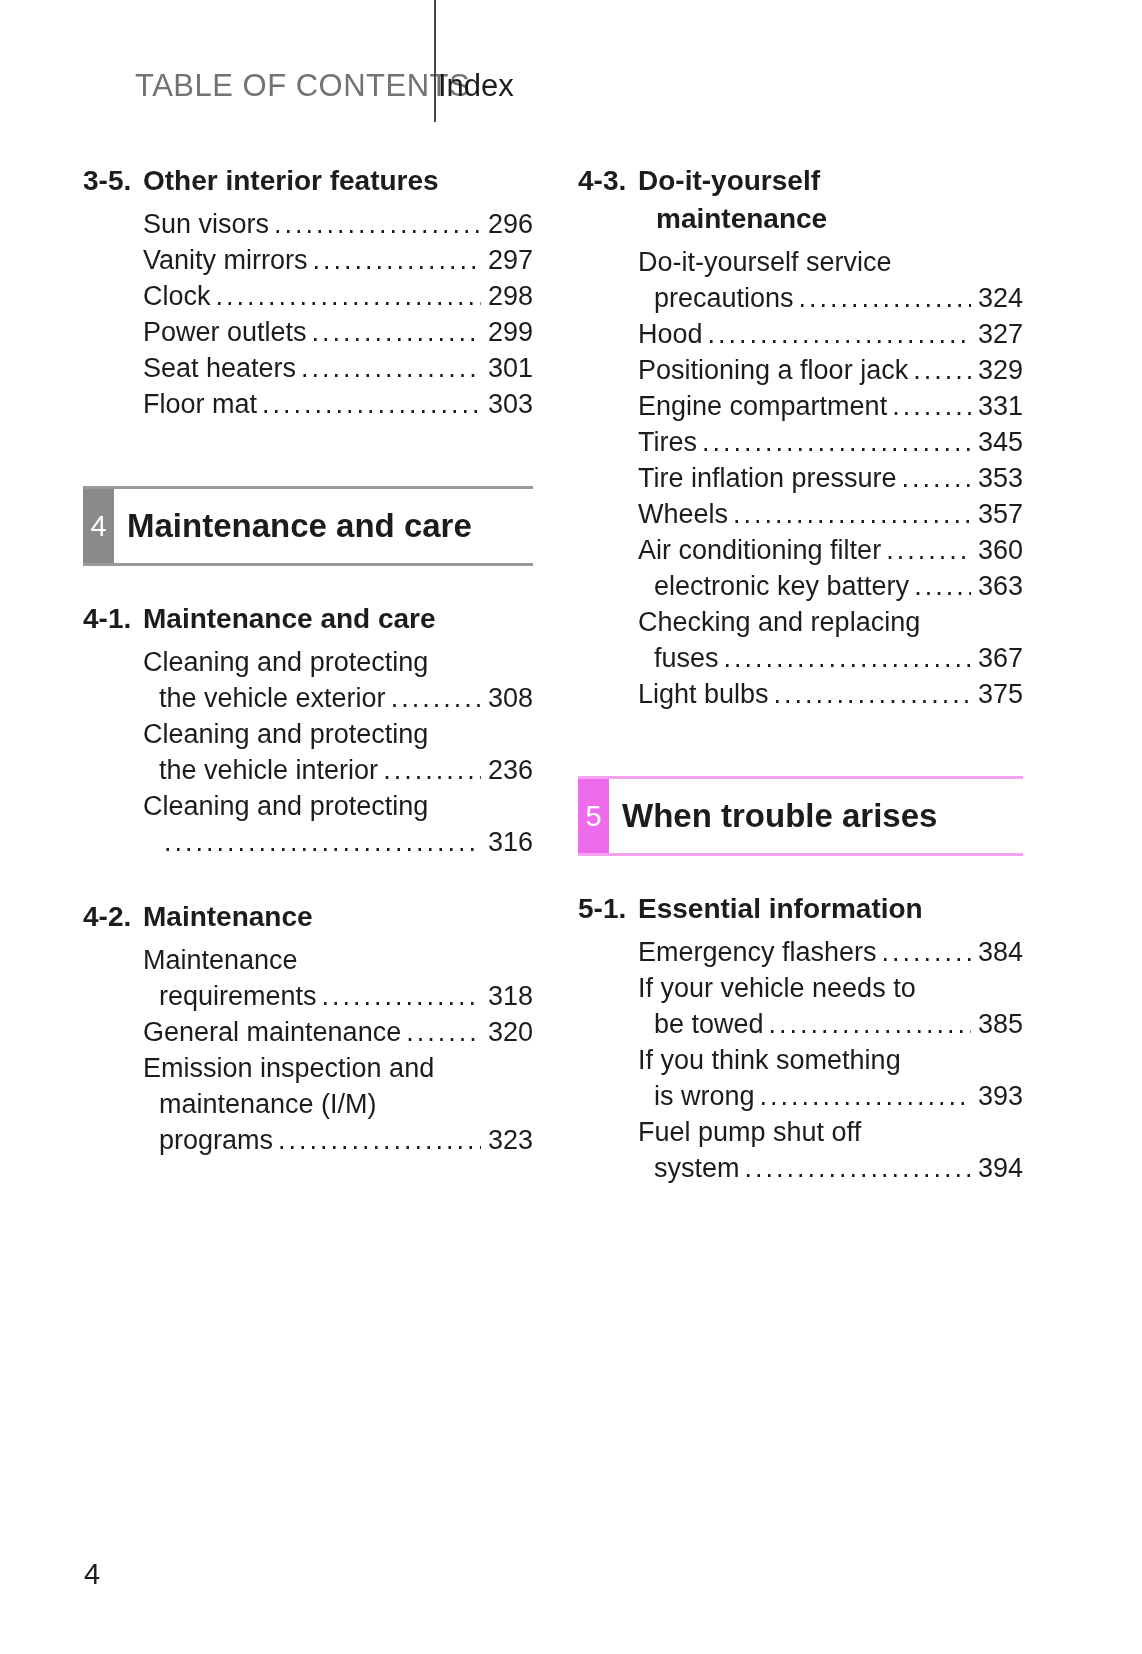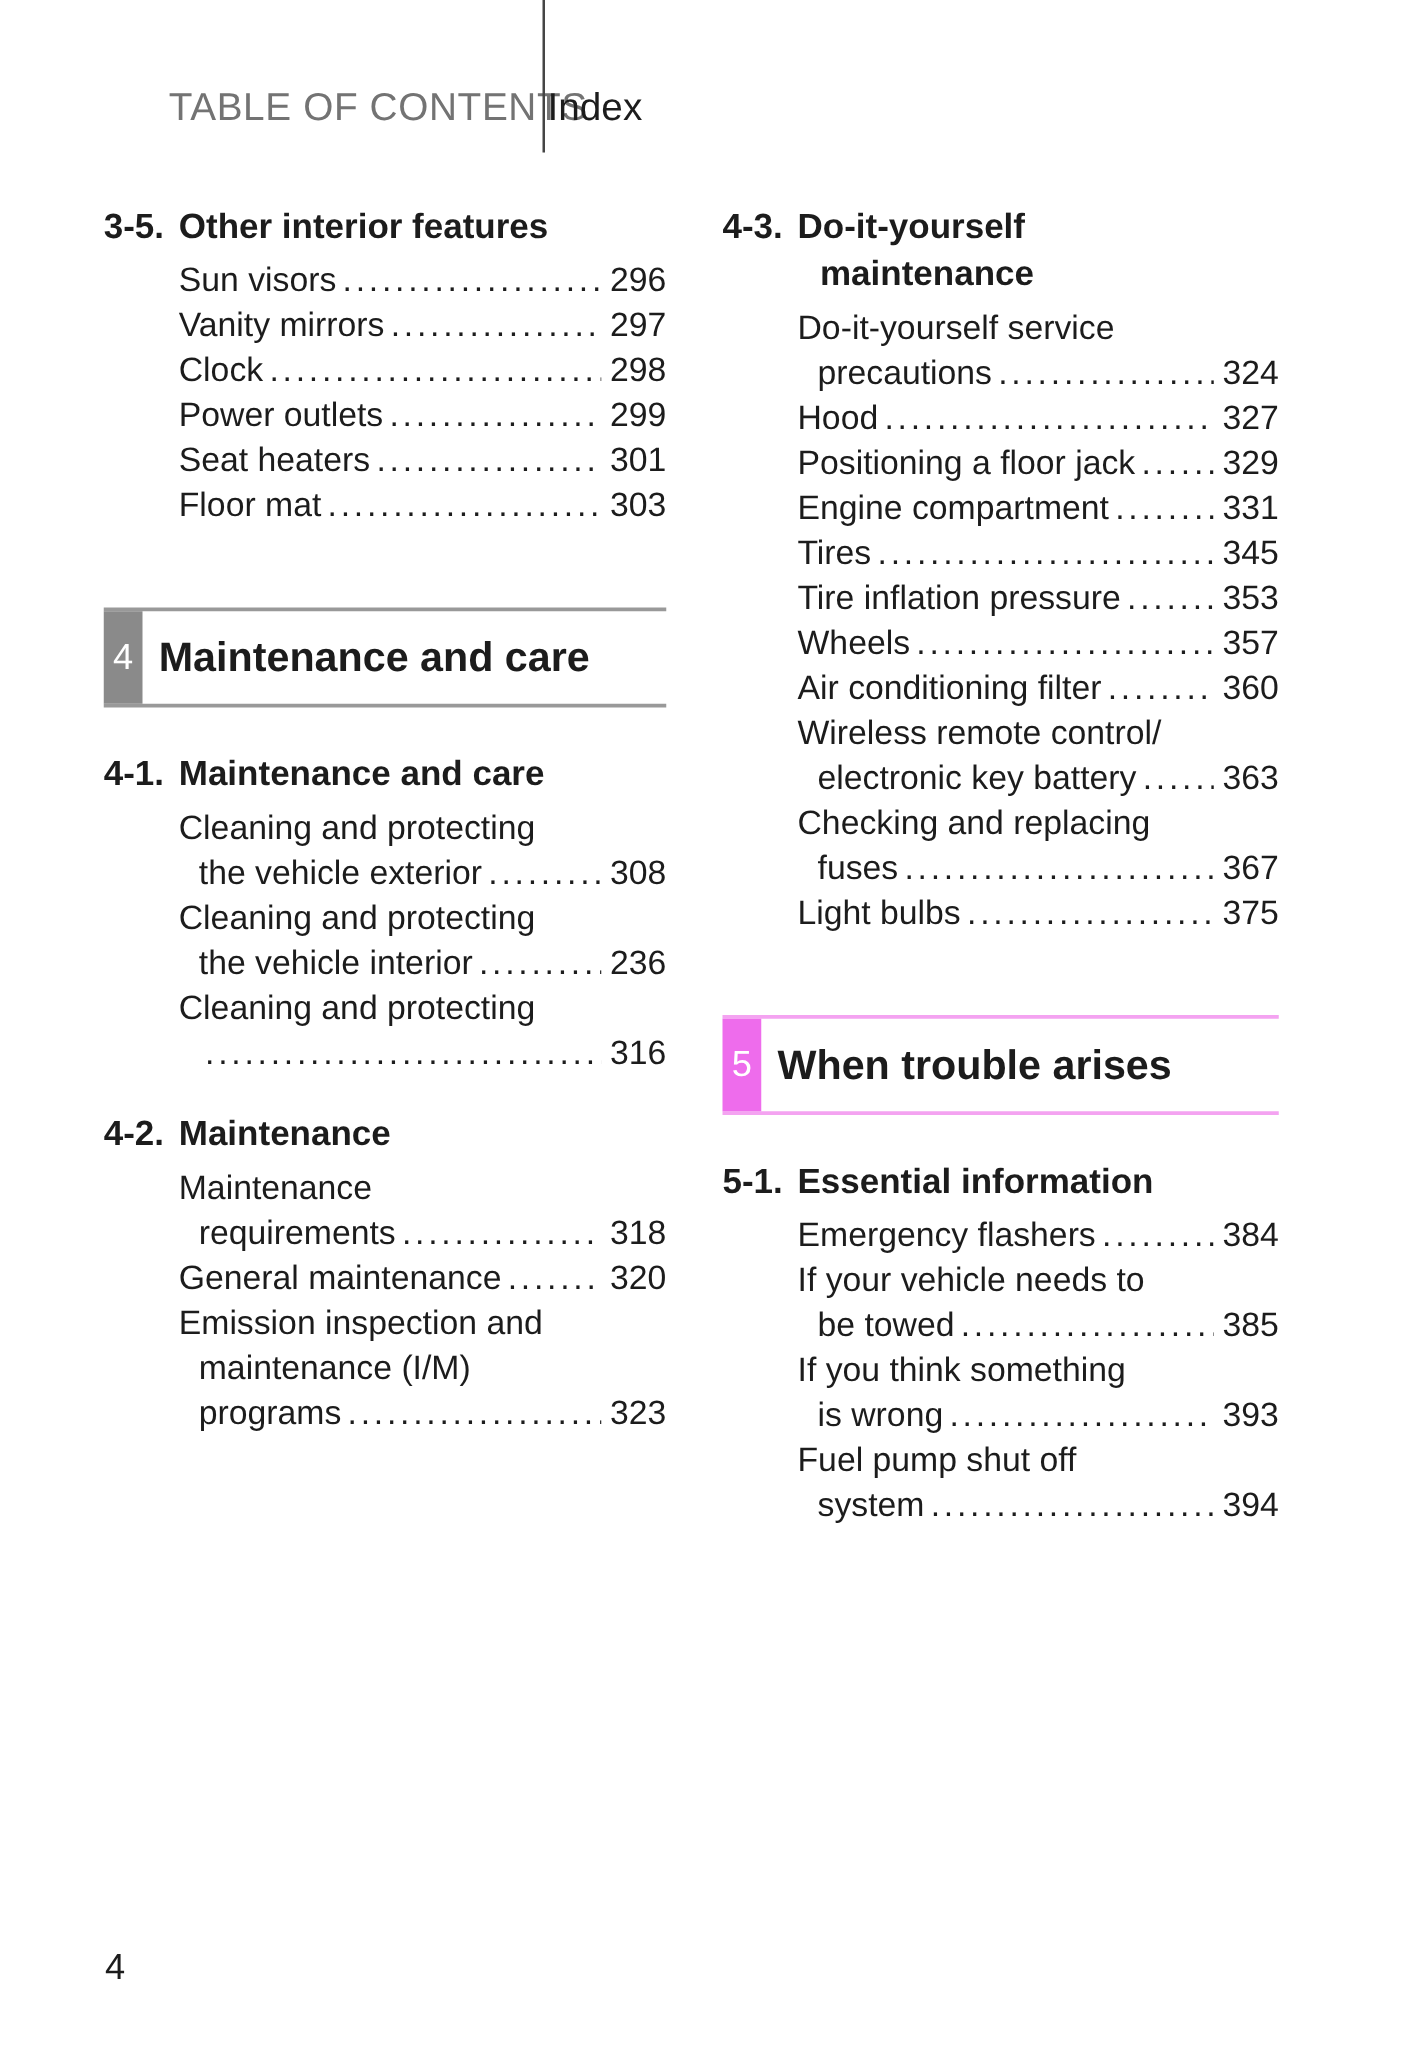--- a/index.html
+++ b/index.html
@@ -13,21 +13,21 @@
   .hdr-index{position:absolute;left:438px;top:68px;font-size:31px;white-space:nowrap;}
 
   .col{position:absolute;top:162px;}
   .col-left{left:83px;width:450px;}
   .col-right{left:578px;width:445px;}
 
   .sec-head{display:flex;font-size:28px;font-weight:bold;line-height:38px;margin:0 0 6px 0;}
   .sec-num{flex:0 0 60px;}
   .sec-title{flex:1;}
   .sec-title .cont{padding-left:18px;}
-  .sec + .sec{margin-top:28px;}
+  .sec + .sec{margin-top:38px;}
 
   .entries{padding-left:60px;font-size:27px;}
   .line{line-height:36px;}
   .line-last{display:flex;align-items:baseline;}
   .cont{padding-left:16px;}
   .txt{white-space:nowrap;flex:0 0 auto;}
   .leader{flex:1 1 auto;overflow:hidden;white-space:nowrap;letter-spacing:3px;margin:0 7px 0 5px;}
   .page{flex:0 0 auto;}
 
   .banner{display:flex;align-items:stretch;height:80px;box-sizing:border-box;
@@ -233,21 +233,20 @@
           </div>
         </div>
         <div class="entry">
           <div class="line line-last">
             <span class="txt">Air conditioning filter</span>
             <span class="leader">..........................................................................................</span>
             <span class="page">360</span>
           </div>
         </div>
         <div class="entry">
-          <div class="line">Wireless remote control/</div>
           <div class="line line-last cont">
             <span class="txt">electronic key battery</span>
             <span class="leader">..........................................................................................</span>
             <span class="page">363</span>
           </div>
         </div>
         <div class="entry">
           <div class="line">Checking and replacing</div>
           <div class="line line-last cont">
             <span class="txt">fuses</span>

